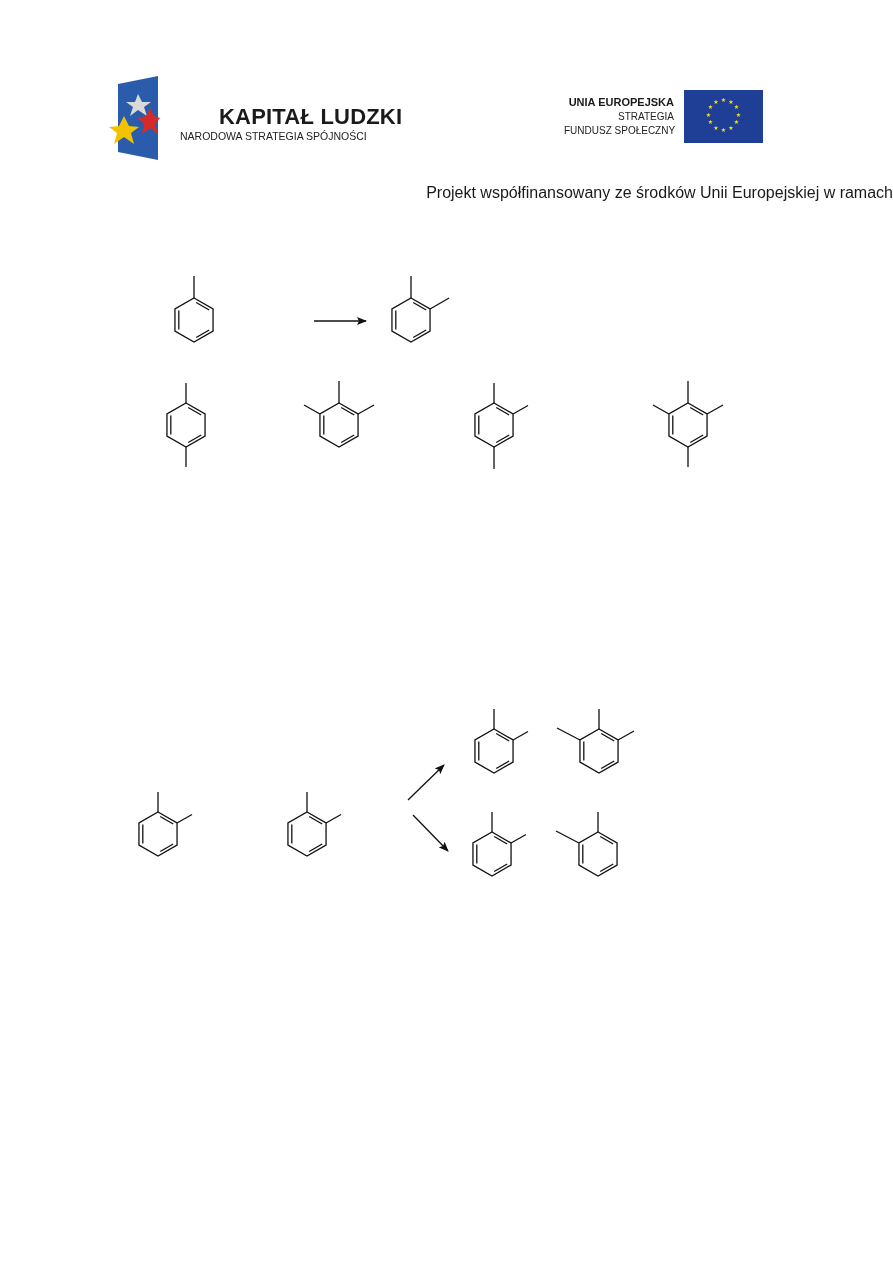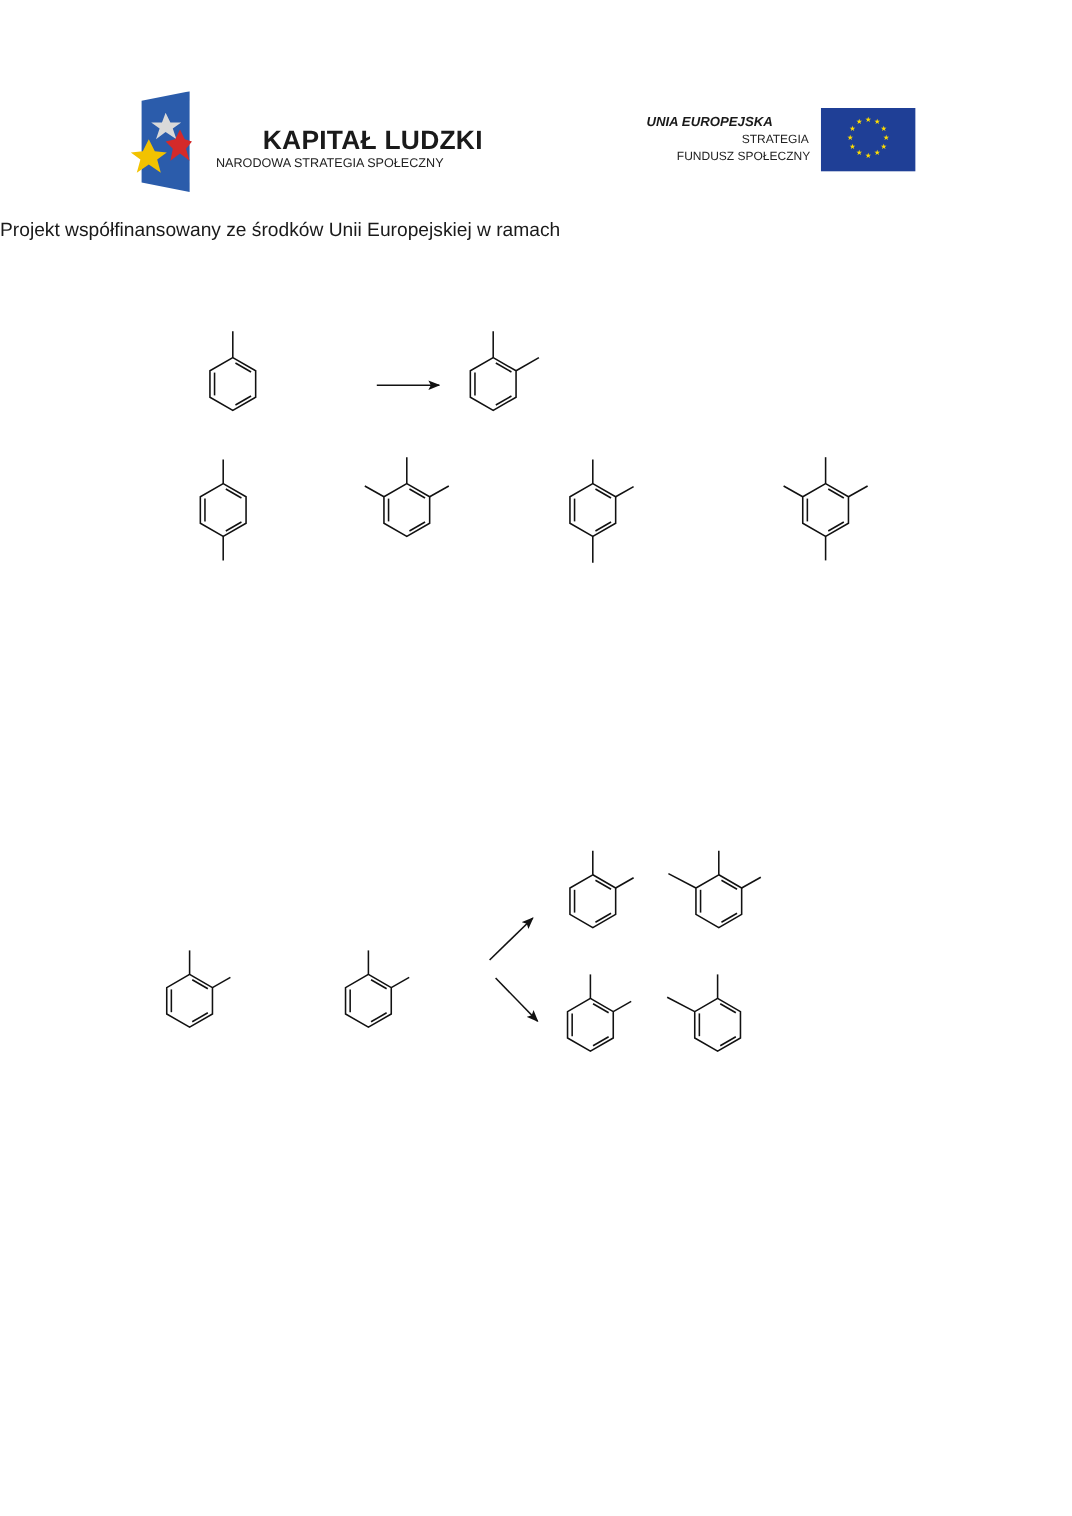--- a/index.html
+++ b/index.html
@@ -1,38 +1,38 @@
 <!DOCTYPE html>
 <html><head>
 <meta charset="utf-8">
 <style>
   html, body { margin: 0; padding: 0; background: #ffffff; }
   body { width: 893px; height: 1263px; position: relative; overflow: hidden; font-family: "Liberation Sans", sans-serif; }
   .abs { position: absolute; }
   .kl-title { left: 179px; top: 104px; font-size: 22px; font-weight: bold; color: #1a1a1a; letter-spacing: 0.2px; white-space: nowrap; margin-left: 40px; }
   .kl-sub { left: 180px; top: 130px; font-size: 10.5px; color: #222; white-space: nowrap; }
-  .ue-title { left: 534px; top: 96px; font-size: 11px; font-weight: bold; color: #1a1a1a; white-space: nowrap; text-align: right; width: 110px; font-style: italic; }
+  .ue-title { left: 564px; top: 96px; font-size: 11px; font-weight: bold; color: #1a1a1a; white-space: nowrap; text-align: right; width: 110px; }
   .ue-sub1 { left: 564px; top: 111px; font-size: 10px; color: #222; white-space: nowrap; text-align: right; width: 110px; }
   .ue-sub2 { left: 564px; top: 125px; font-size: 10px; color: #222; white-space: nowrap; text-align: right; width: 110px; }
-  .caption { left: 0; width: 893px; top: 183px; text-align: left; font-size: 16px; color: #1a1a1a; line-height: 19px; }
+  .caption { left: 0; width: 893px; top: 183px; text-align: right; font-size: 16px; color: #1a1a1a; line-height: 19px; }
   svg.mol { position: absolute; left: 0; top: 0; }
 </style>
 </head>
 <body>
 
 <div class="abs" style="left:108px;top:76px;width:52px;height:84px;">
   <svg width="52" height="84" viewBox="0 0 52 84">
     <polygon points="10,8 50,0 50,84 10,76" fill="#2b5cab"></polygon>
     <polygon points="30,18 34,26 43,26 36,31 39,40 30,34 22,40 25,31 18,26 27,26" fill="#d9d9d9"></polygon>
     <polygon points="42,32 46,40 52,42 47,48 50,58 42,52 34,58 36,48 30,42 38,40" fill="#d42a2a"></polygon>
     <polygon points="16,40 21,50 31,51 23,57 26,68 16,61 6,68 9,57 1,51 11,50" fill="#f2c200"></polygon>
   </svg>
 </div>
 <div class="abs kl-title">KAPITAŁ LUDZKI</div>
-<div class="abs kl-sub">NARODOWA STRATEGIA SPOŁECZNY</div>
+<div class="abs kl-sub">NARODOWA STRATEGIA SPÓJNOŚCI</div>
 
 <div class="abs ue-title">UNIA EUROPEJSKA</div>
 <div class="abs ue-sub1">STRATEGIA</div>
 <div class="abs ue-sub2">FUNDUSZ SPOŁECZNY</div>
 <div class="abs" style="left:684px;top:90px;width:79px;height:53px;">
   <svg width="79" height="53" viewBox="0 0 79 53">
     <rect width="79" height="53" fill="#1f3f96"></rect>
     <g fill="#ffdd00" font-family="DejaVu Sans, sans-serif" font-size="6" text-anchor="middle">
       <text x="39.5" y="11.5">★</text>
       <text x="47" y="13.5">★</text>

